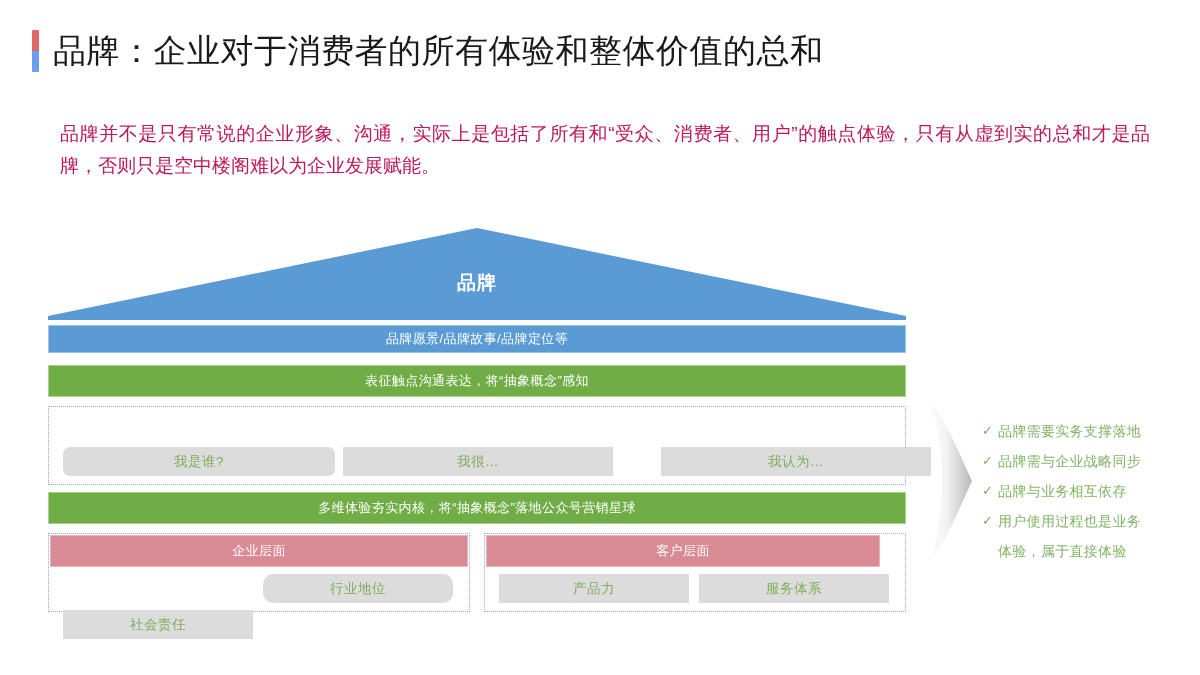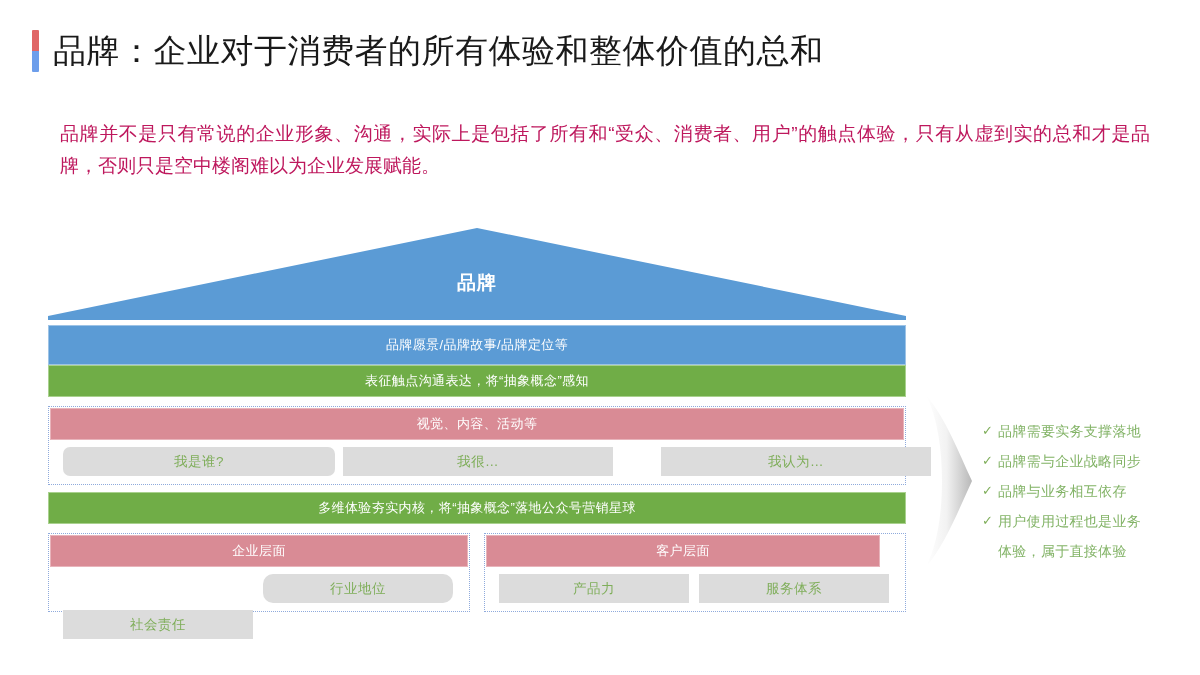--- a/index.html
+++ b/index.html
@@ -188,32 +188,29 @@
 
 <div id="pyramid">
 
   <div id="roof">
     <svg width="858" height="92" viewBox="0 0 858 92" xmlns="http://www.w3.org/2000/svg">
       <polygon points="429,0 858,88 858,92 0,92 0,88" fill="#5B9BD5"></polygon>
     </svg>
     <div id="roof-label">品牌</div>
   </div>
 
-  <div class="bar bar-blue" style="top:97px; height:40px;">
+  <div class="bar bar-blue" style="top:97px; height:28px;">
     <span>品牌愿景/品牌故事/品牌定位等</span>
   </div>
 
   <div class="bar bar-green" style="top:137px; height:32px;">
     <span>表征触点沟通表达，将“抽象概念”感知</span>
   </div>
 
   <div class="dot-group" style="left:0; top:178px; width:858px; height:79px;">
-    <div class="group-head" style="width:854px; height:32px;">
-      <span>视觉、内容、活动等</span>
-    </div>
     <div class="gray-box" style="left:14px; top:40px; width:272px; height:29px;border-radius:7px;">
       <span>我是谁?</span>
     </div>
     <div class="gray-box" style="left:294px; top:40px; width:270px; height:29px;">
       <span>我很…</span>
     </div>
     <div class="gray-box" style="left:574px; top:40px; width:270px; height:29px;margin-left:38px;">
       <span>我认为…</span>
     </div>
   </div>

